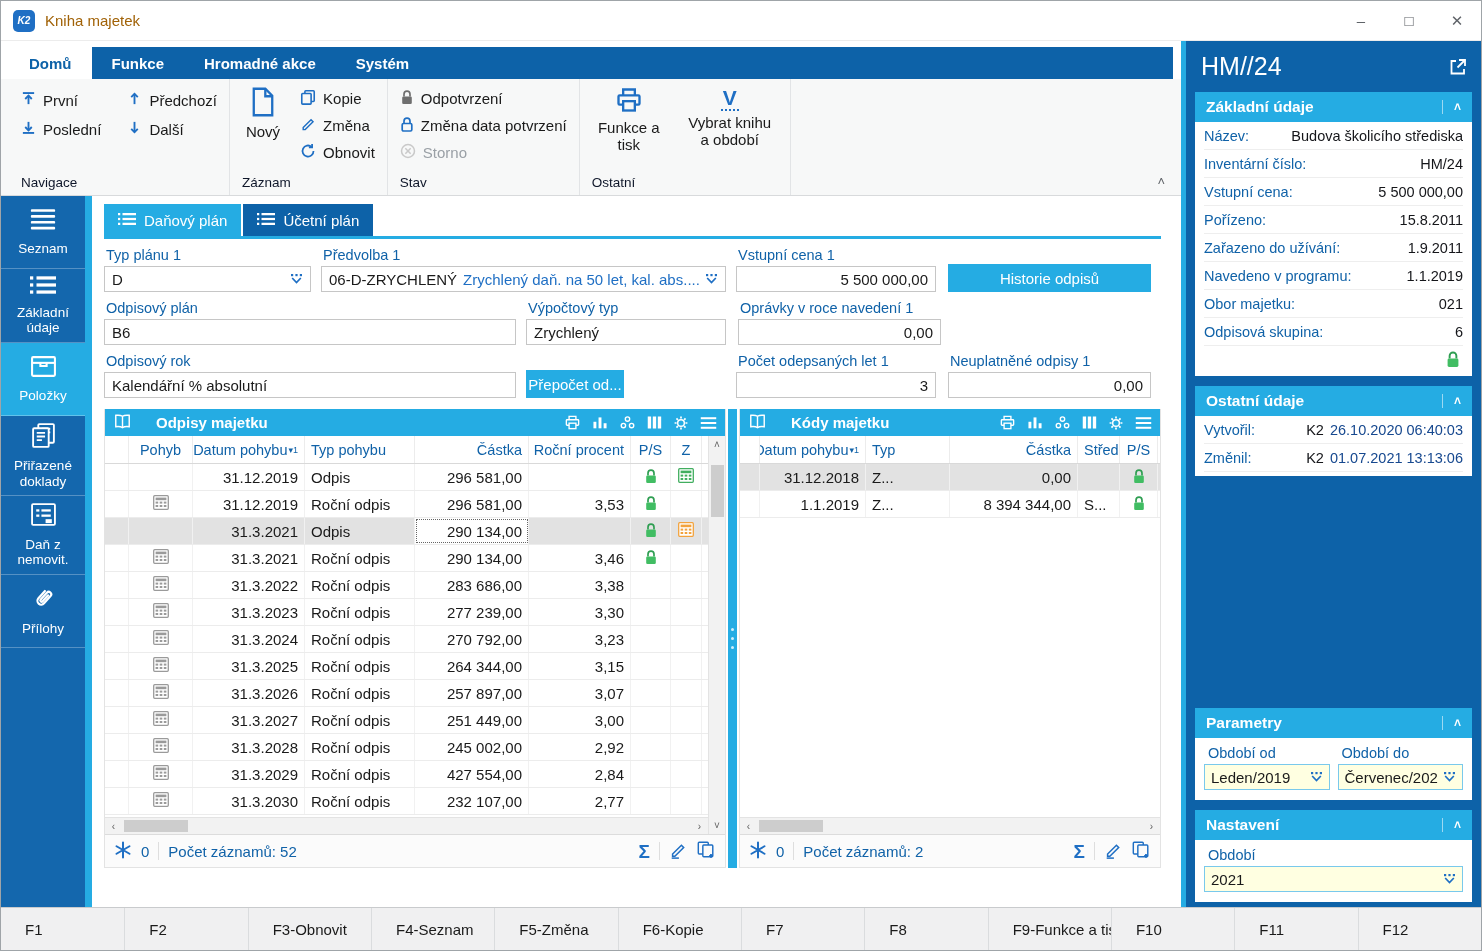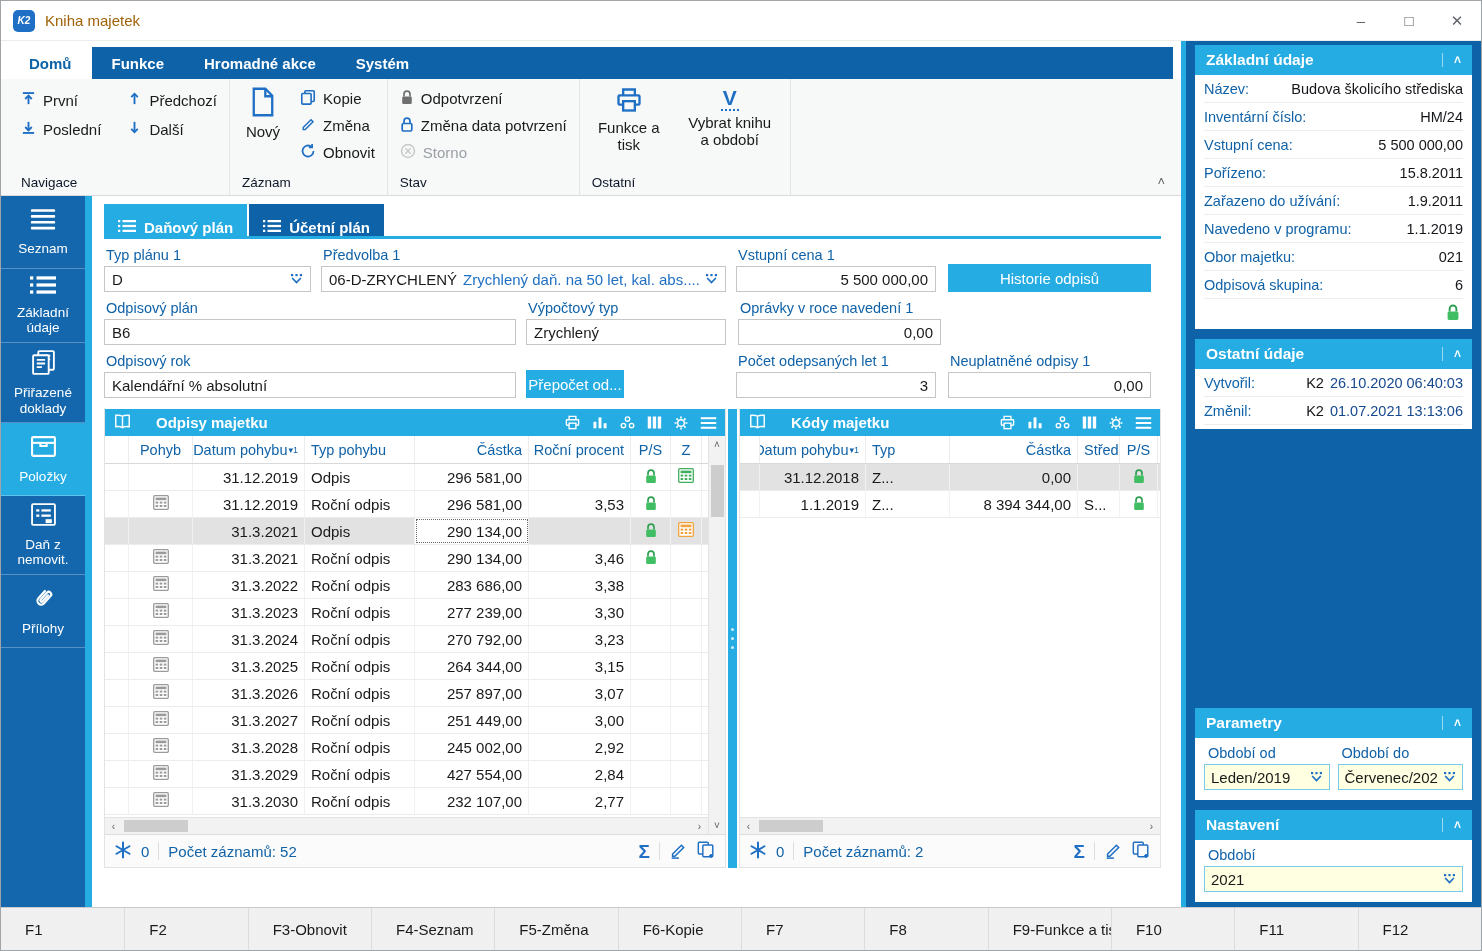--- a/index.html
+++ b/index.html
@@ -39,21 +39,21 @@
   .main { flex:1; display:flex; min-height:0; }
   .sidebar { width:84px; background:#1467ad; display:flex; flex-direction:column; }
   .side-item { min-height:73px; display:flex; flex-direction:column; align-items:center; justify-content:center; gap:6px; color:#fff; font-size:13.5px; text-align:center; border-bottom:1px solid rgba(255,255,255,.28); padding:6px 2px; line-height:1.15; cursor:default; }
   .side-item.active { background:#25ace3; }
   .side-filler { flex:1; }
   .accent-strip { width:7px; background:#25ace3; }
   .content { flex:1; background:#fff; min-width:0; padding:8px 0 0 12px; display:flex; flex-direction:column; }
 
   
   .ctabs { display:flex; height:32px; }
-  .ctab { display:flex; align-items:flex-end; gap:8px; padding:0 14px; color:#fff; font-weight:bold; font-size:15px; cursor:default; }
+  .ctab { display:flex; align-items:center; gap:8px; padding:0 14px; color:#fff; font-weight:normal; font-size:15px; cursor:default; }
   .ctab.active { background:#25ace3; }
   .ctab.inactive { background:#0d62a8; margin-left:2px; }
   .ctab-underline { height:3px; background:#25ace3; width:1057px; }
 
   
   .form { padding:7px 0 4px 0; }
   .frow { display:flex; margin-bottom:7px; }
   .field { display:flex; flex-direction:column; }
   .flabel { color:#1062a8; font-size:14.5px; margin:1px 0 3px 2px; white-space:nowrap; }
   .finput { height:26px; border:1px solid #c6c6c6; background:#fff; display:flex; align-items:center; padding:0 7px; font-size:15px; overflow:hidden; white-space:nowrap; }
@@ -283,38 +283,38 @@
               <span><svg width="26" height="20" viewBox="0 0 24 18" fill="#fff">
                   <rect x="0" y="1" width="3" height="3"></rect>
                   <rect x="6" y="1" width="18" height="3"></rect>
                   <rect x="0" y="7.5" width="3" height="3"></rect>
                   <rect x="6" y="7.5" width="18" height="3"></rect>
                   <rect x="0" y="14" width="3" height="3"></rect>
                   <rect x="6" y="14" width="18" height="3"></rect>
                 </svg></span>
               <span>Základní údaje</span>
             </div>
+            <div class="side-item active">
+              <span><svg width="27" height="25" viewBox="0 0 26 24" fill="none" stroke="#fff" stroke-width="2">
+                  <rect x="2" y="3" width="22" height="18" rx="1"></rect>
+                  <path d="M2 8.5h22"></path>
+                  <path d="M10 8.5v3h6v-3"></path>
+                </svg></span>
+              <span>Položky</span>
+            </div>
             <div class="side-item">
               <span><svg width="27" height="27" viewBox="0 0 26 26">
                   <g fill="none" stroke="#fff" stroke-width="1.8">
                     <rect x="8" y="2" width="15" height="18" rx="1"></rect>
                     <path d="M11.5 6.5h8M11.5 10h8M11.5 13.5h5"></path>
                     <rect x="3" y="6" width="15" height="18" rx="1" fill="#1467ad"></rect>
                     <path d="M6.5 10.5h8M6.5 14h8M6.5 17.5h5"></path>
                   </g>
                 </svg></span>
               <span>Přiřazené doklady</span>
-            </div>
-            <div class="side-item active">
-              <span><svg width="27" height="25" viewBox="0 0 26 24" fill="none" stroke="#fff" stroke-width="2">
-                  <rect x="2" y="3" width="22" height="18" rx="1"></rect>
-                  <path d="M2 8.5h22"></path>
-                  <path d="M10 8.5v3h6v-3"></path>
-                </svg></span>
-              <span>Položky</span>
             </div>
             <div class="side-item">
               <span><svg width="27" height="25" viewBox="0 0 26 24">
                   <rect x="2" y="2" width="22" height="20" rx="1" fill="none" stroke="#fff" stroke-width="1.8"></rect>
                   <g fill="#fff">
                     <rect x="6" y="7" width="3" height="2.2"></rect>
                     <rect x="11" y="7" width="9" height="2.2"></rect>
                     <rect x="6" y="12" width="3" height="2.2"></rect>
                     <rect x="11" y="12" width="9" height="2.2"></rect>
                     <rect x="15" y="16.5" width="6" height="3.8"></rect>
@@ -1035,20 +1035,30 @@
                       <path d="M16.5 15.5v4M14.5 17.5h4" stroke-width="2"></path>
                     </svg></span>
               </div>
             </div>
           </div>
         </div>
       </div>
     </div>
 
     <div class="right-panel">
+      <div class="panel-title">
+        <span>HM//24</span>
+        <span class="ext">
+            <svg width="20" height="20" viewBox="0 0 20 20" fill="none" stroke="#fff" stroke-width="1.8">
+              <path d="M8 4H3.5v12.5H16V12"></path>
+              <path d="M11 3h6v6"></path>
+              <path d="M17 3l-7.5 7.5"></path>
+            </svg>
+          </span>
+      </div>
 
       <div class="psection">
         <div class="psec-head">
           <span>Základní údaje</span>
           <span class="chevx">˄</span>
         </div>
         <div id="zakladni-rows">
             <div class="prow">
               <span class="plabel">Název:</span>
               <span class="pval">Budova školicího střediska</span>

